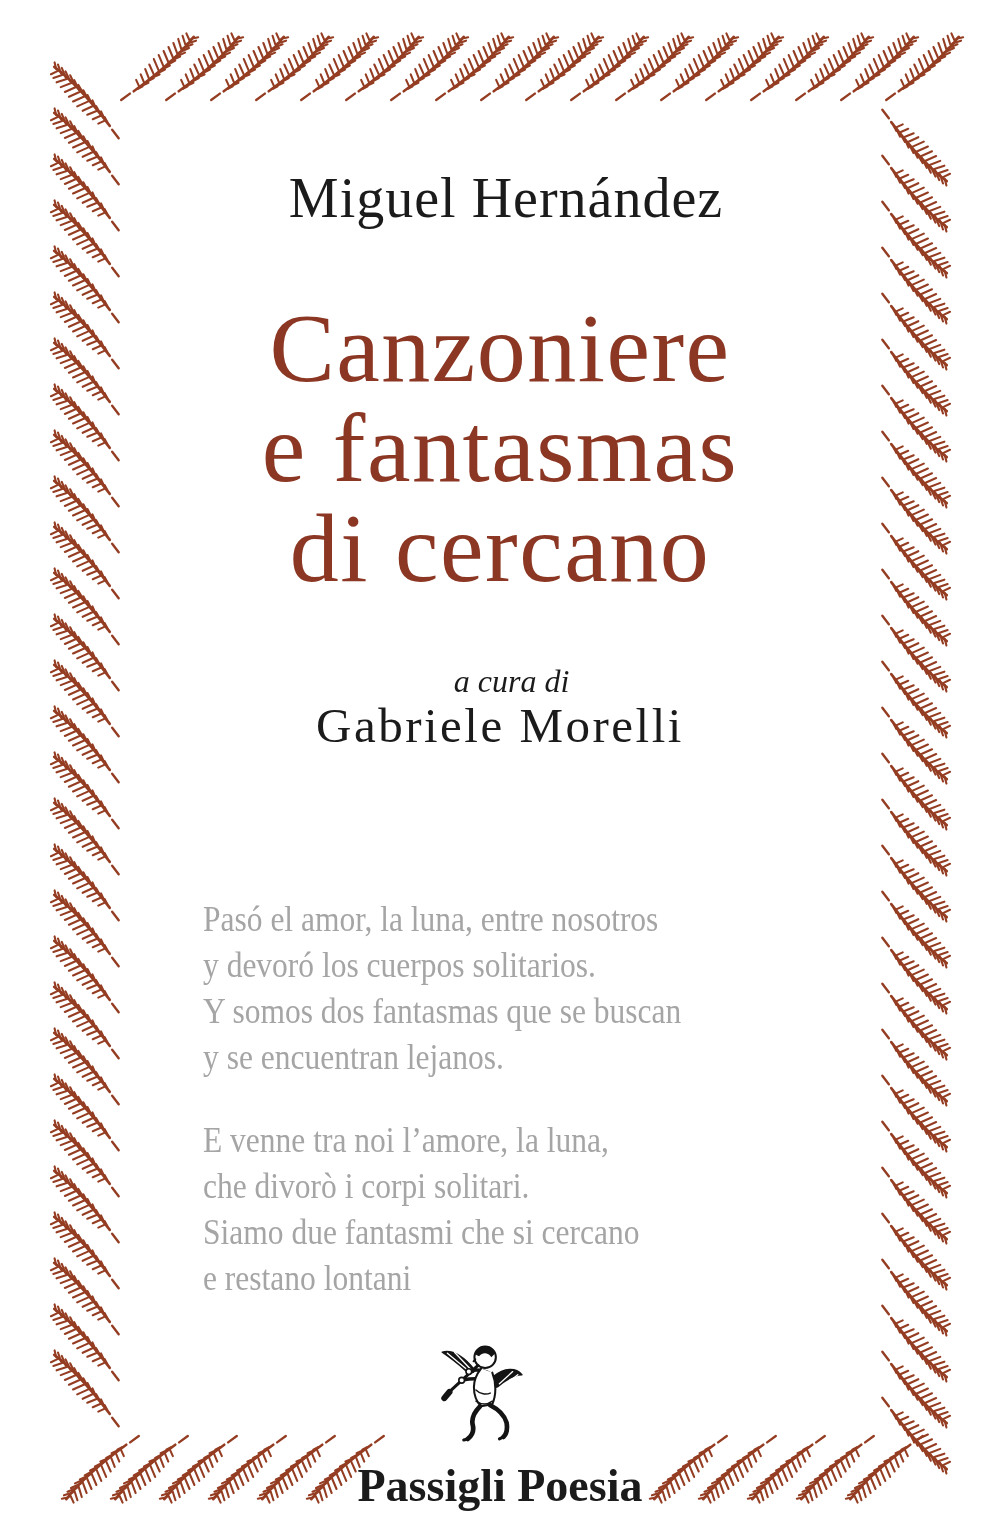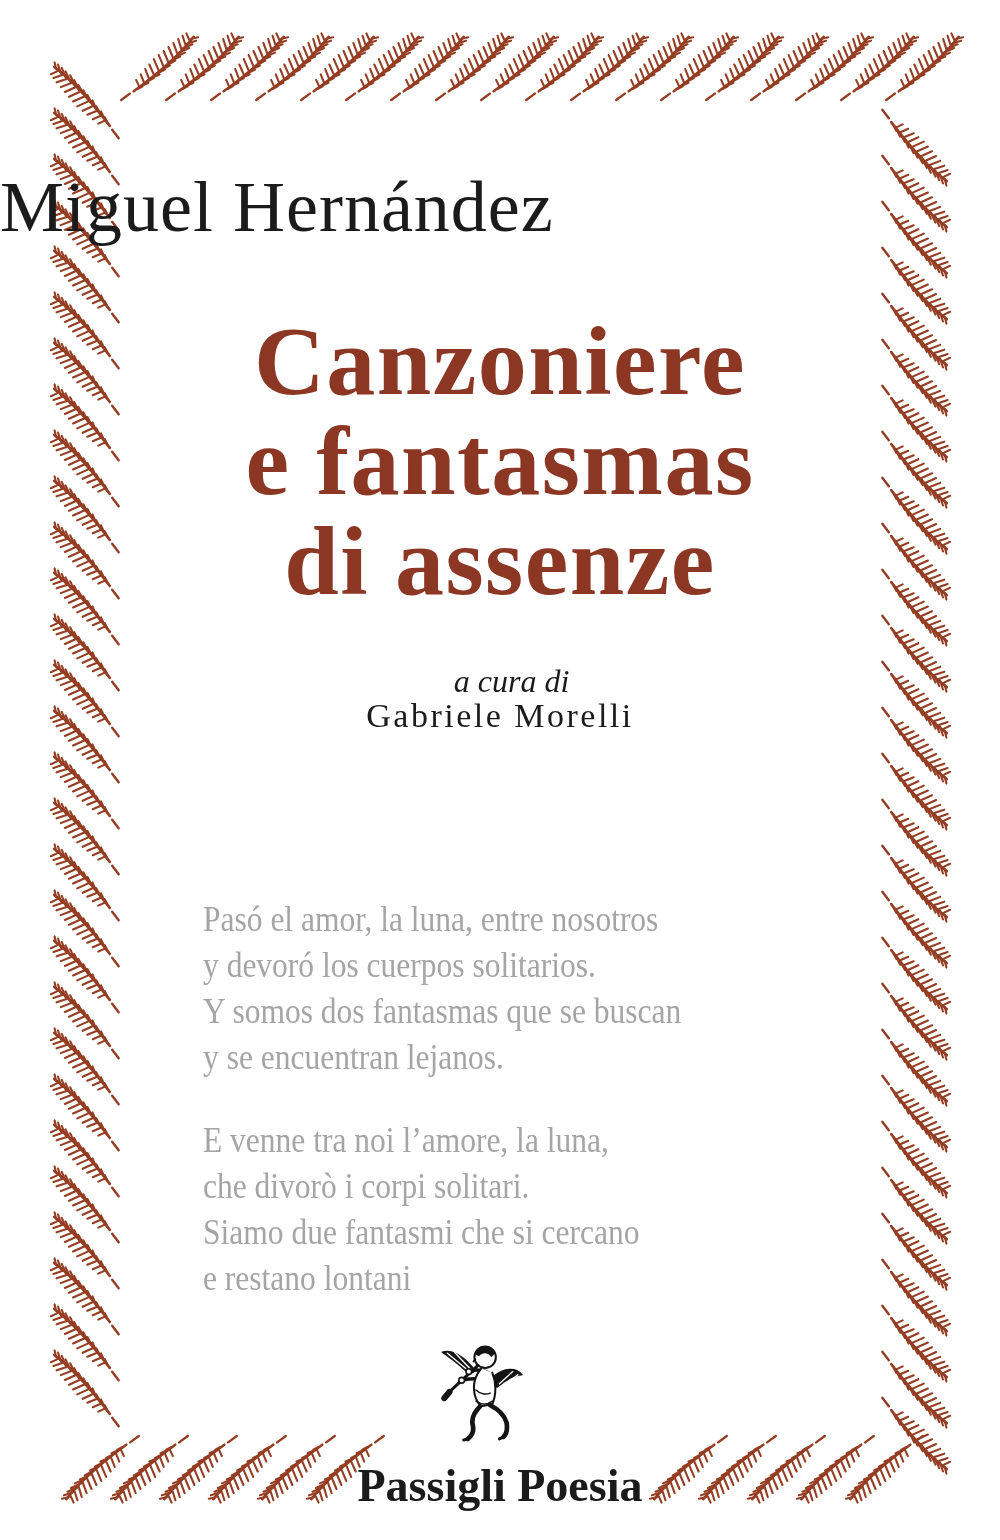--- a/index.html
+++ b/index.html
@@ -3,39 +3,39 @@
 <meta charset="utf-8">
 <style>
   html,body { margin:0; padding:0; background:#888; }
   .cover {
     position:relative; width:1000px; height:1540px;
     background:var(--bg-color,#fff);
     font-family:"Liberation Serif", serif;
     overflow:hidden; margin:0 auto;
   }
   .author {
-    position:absolute; top:166px; left:0; right:0;
-    font-size:72px; letter-spacing:1px;
+    position:absolute; top:166px; left:12px; right:0;
+    text-align:center; font-size:56px; letter-spacing:1px;
     color:var(--ink-color,#1b1b1b); white-space:nowrap;
   }
   .title {
     position:absolute; top:298px; left:0; right:0;
     text-align:center; font-size:98px; line-height:100px;
     letter-spacing:1.5px; color:var(--title-color,#8c3723);
   }
   .title .tline { display:block; }
   .edited-label {
     position:absolute; top:663px; left:0; right:0;
     text-align:center; font-style:italic; font-size:32px;
     color:var(--ink-color,#1b1b1b);
     margin-left:23px;
   }
   .editor {
     position:absolute; top:697px; left:0; right:0;
-    text-align:center; font-size:34px; letter-spacing:2.5px;
+    text-align:center; font-size:49px; letter-spacing:2.5px;
     color:var(--ink-color,#1b1b1b);
   }
   .poem {
     position:absolute; left:203px; width:720px;
     font-size:35px; line-height:46px;
     color:var(--poem-color,#a5a5a5);
     transform:scaleX(.9); transform-origin:left top;
     white-space:nowrap;
   }
   .poem-spanish { top:897px; }
@@ -330,24 +330,24 @@
       <svg class="feather" viewBox="0 0 100 34" style="left: 785px; top: 1449px; transform: rotate(-58deg);">
         <use href="#feather-sym"></use>
       </svg>
       <svg class="feather" viewBox="0 0 100 34" style="left: 834px; top: 1449px; transform: rotate(-58deg);">
         <use href="#feather-sym"></use>
       </svg>
     </div>
 
   <div class="author">Miguel Hernández</div>
 
-  <h1 class="title" style="margin:13px;font-weight:bold">
+  <h1 class="title" style="margin:0;font-weight:normal">
     <span class="tline">Canzoniere</span>
     <span class="tline">e fantasmas</span>
-    <span class="tline">di assenze</span>
+    <span class="tline">di cercano</span>
   </h1>
 
   <div class="edited-label">a cura di</div>
   <div class="editor">Gabriele Morelli</div>
 
   <div class="poem poem-spanish">
     <div>Pasó el amor, la luna, entre nosotros</div>
     <div>y devoró los cuerpos solitarios.</div>
     <div>Y somos dos fantasmas que se buscan</div>
     <div>y se encuentran lejanos.</div>

